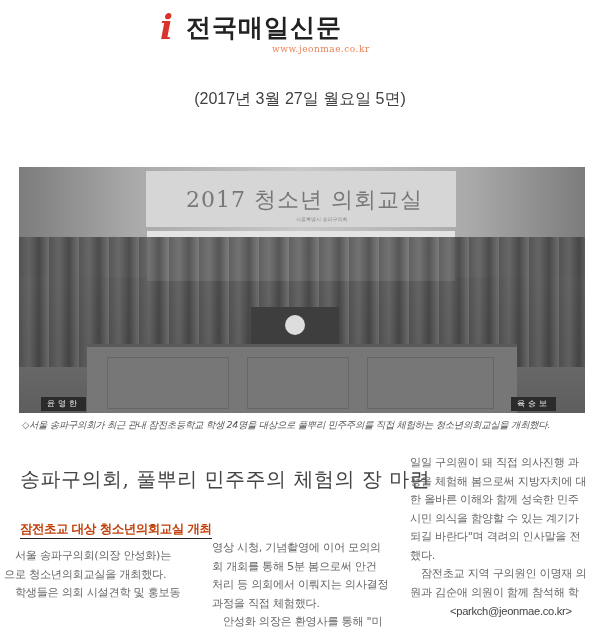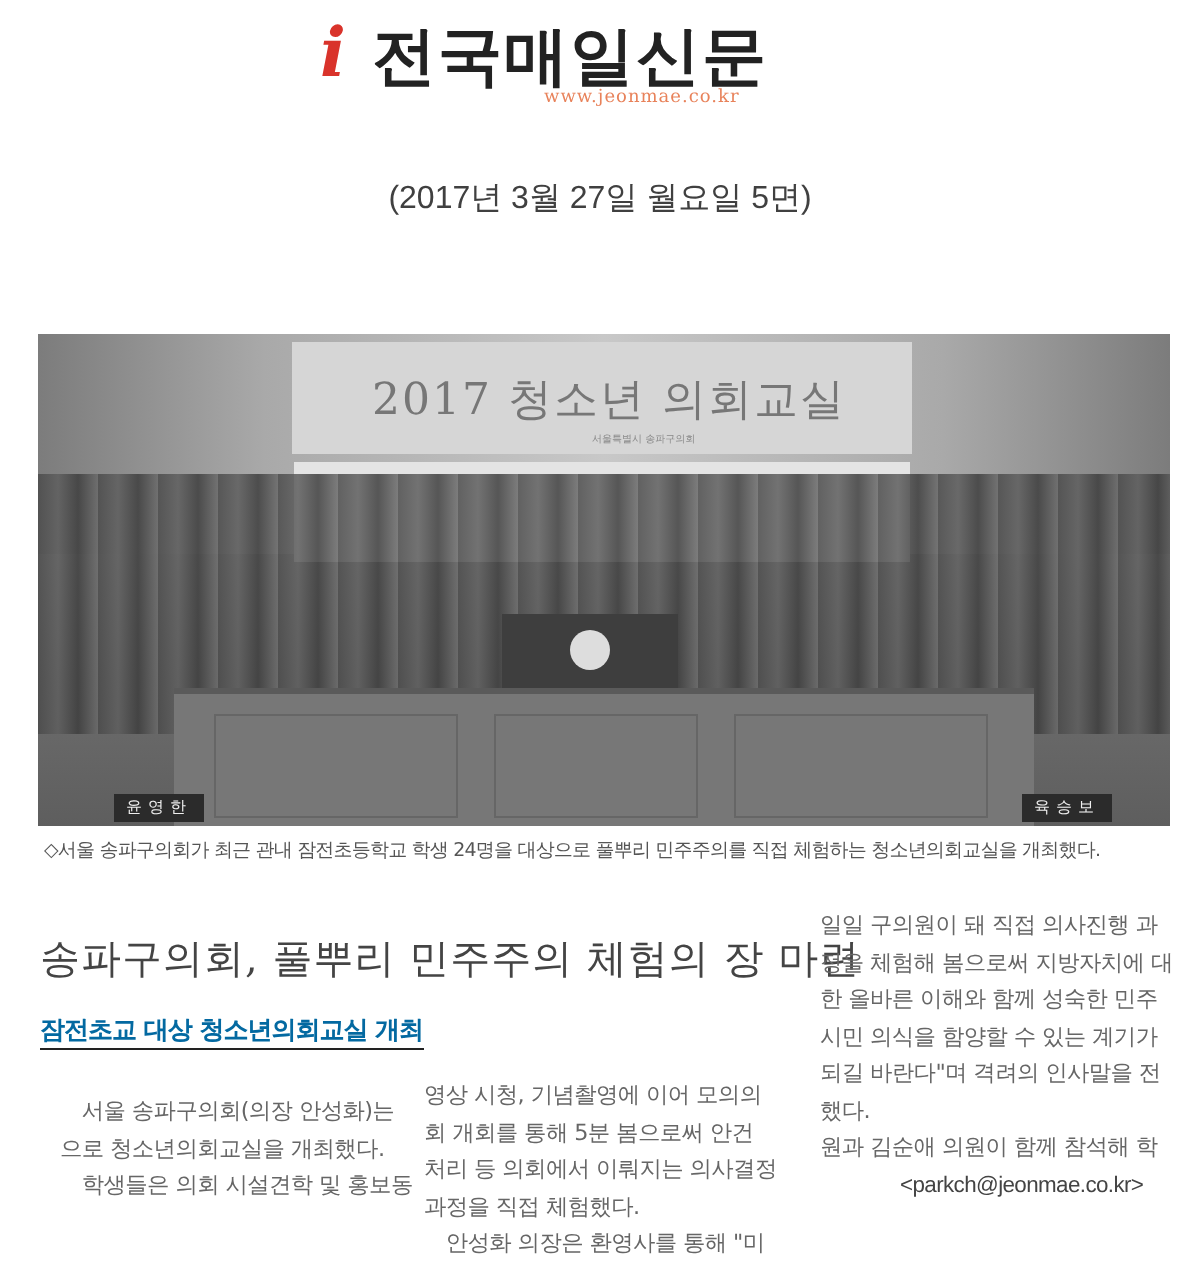--- a/index.html
+++ b/index.html
@@ -1,21 +1,21 @@
 <!DOCTYPE html>
 <html><head>
 <meta charset="utf-8">
 <style>
   html, body { margin: 0; padding: 0; background: #ffffff; }
   body { width: 600px; height: 631px; position: relative; overflow: hidden;
          font-family: "DejaVu Sans", sans-serif; color: #333; }
   .masthead { position: absolute; left: 160px; top: 8px; width: 260px; height: 50px; }
   .logo-i { position: absolute; left: 0; top: 2px; font-family: "DejaVu Serif", serif;
             font-style: italic; font-weight: bold; font-size: 34px; color: #d9332b; line-height: 34px; }
-  .logo-name { position: absolute; left: 26px; top: 6px; font-size: 32px; font-weight: bold;
+  .logo-name { position: absolute; left: 26px; top: 6px; font-size: 25px; font-weight: bold;
                color: #222; letter-spacing: 1px; line-height: 28px; text-align: right; }
   .logo-url { position: absolute; left: 112px; top: 36px; font-size: 9px; color: #e8825a;
               font-family: "DejaVu Serif", serif; letter-spacing: 0.5px; }
   .dateline { position: absolute; left: 0; width: 600px; top: 89px; text-align: center;
               font-size: 16px; color: #404040; font-family: "Liberation Sans", sans-serif; }
   .photo { position: absolute; left: 19px; top: 167px; width: 566px; height: 246px;
            background: linear-gradient(180deg, #9a9a9a 0%, #b5b5b5 20%, #8e8e8e 45%, #6d6d6d 70%, #5e5e5e 100%);
            overflow: hidden; }
   .photo .wall { position: absolute; left: 0; top: 0; width: 566px; height: 110px;
                  background: linear-gradient(90deg, #7c7c7c 0%, #a9a9a9 20%, #c8c8c8 50%, #a9a9a9 80%, #7c7c7c 100%); }
@@ -26,28 +26,28 @@
   .photo .screen { position: absolute; left: 128px; top: 64px; width: 308px; height: 50px; background: #e4e4e4; }
   .photo .people { position: absolute; left: 0; top: 70px; width: 566px; height: 130px;
                    background: repeating-linear-gradient(90deg, #4a4a4a 0px, #5e5e5e 10px, #3d3d3d 20px, #6a6a6a 30px); opacity: 0.85; }
   .photo .podium { position: absolute; left: 232px; top: 140px; width: 88px; height: 40px; background: #3e3e3e; }
   .photo .podium-emblem { position: absolute; left: 34px; top: 8px; width: 20px; height: 20px; border-radius: 50%; background: #ddd; }
   .photo .desk { position: absolute; left: 68px; top: 177px; width: 430px; height: 69px; background: #777;
                  border-top: 3px solid #5a5a5a; }
   .photo .desk-panel { position: absolute; top: 10px; height: 50px; border: 1px solid #666; }
   .photo .nameplate { position: absolute; top: 230px; height: 14px; background: #2b2b2b; color: #eee;
                       font-size: 8px; line-height: 14px; padding: 0 6px; letter-spacing: 3px; }
-  .caption { position: absolute; left: 22px; top: 419px; font-size: 9.5px; color: #555; letter-spacing: -0.4px; }
+  .caption { position: absolute; left: 22px; top: 419px; font-size: 9.5px; color: #555; letter-spacing: -0.4px; font-style: italic; }
   .headline { position: absolute; left: 20px; top: 466px; font-size: 20px; color: #444;
               font-family: "DejaVu Serif", serif; letter-spacing: 0.5px; }
-  .subhead { position: absolute; left: 20px; top: 507px; font-size: 12.5px; color: #0369a1;
+  .subhead { position: absolute; left: 20px; top: 521px; font-size: 12.5px; color: #c2410c;
              font-weight: bold; border-bottom: 1px solid #222; letter-spacing: -0.5px; }
   .col { position: absolute; font-size: 11.2px; line-height: 18.5px; color: #666; letter-spacing: -0.3px; }
   .col p { margin: 0; white-space: nowrap; }
-  .col1 { left: 30px; top: 547px; width: 175px; }
+  .col1 { left: 4px; top: 547px; width: 175px; }
   .col2 { left: 212px; top: 539px; width: 190px; }
   .col3 { left: 410px; top: 454px; width: 185px; }
   .email { color: #444; font-family: "Liberation Sans", sans-serif; padding-left: 40px; }
 </style>
 </head>
 <body>
 
 <div class="masthead">
   <span class="logo-i">i</span>
   <span class="logo-name">전국매일신문</span>
@@ -65,21 +65,21 @@
   <div class="screen"></div>
   <div class="people"></div>
   <div class="podium">
     <div class="podium-emblem"></div>
   </div>
   <div class="desk">
     <div class="desk-panel" style="left:20px;width:120px;"></div>
     <div class="desk-panel" style="left:160px;width:100px;"></div>
     <div class="desk-panel" style="left:280px;width:125px;"></div>
   </div>
-  <div class="nameplate" style="left:22px;margin-left:16px;">윤영한</div>
+  <div class="nameplate" style="left:22px;">윤영한</div>
   <div class="nameplate" style="left:492px;">육승보</div>
 </div>
 
 <div class="caption">◇서울 송파구의회가 최근 관내 잠전초등학교 학생 24명을 대상으로 풀뿌리 민주주의를 직접 체험하는 청소년의회교실을 개최했다.</div>
 
 <div class="headline">송파구의회, 풀뿌리 민주주의 체험의 장 마련</div>
 <div class="subhead">잠전초교 대상 청소년의회교실 개최</div>
 
 <div class="col col1">
   <p>　서울 송파구의회(의장 안성화)는</p>
@@ -96,15 +96,16 @@
   <p>래의 주역인 학생 여러분들이 오늘은</p>
 </div>
 
 <div class="col col3">
   <p>일일 구의원이 돼 직접 의사진행 과</p>
   <p>정을 체험해 봄으로써 지방자치에 대</p>
   <p>한 올바른 이해와 함께 성숙한 민주</p>
   <p>시민 의식을 함양할 수 있는 계기가</p>
   <p>되길 바란다"며 격려의 인사말을 전</p>
   <p>했다.</p>
+  <p>　잠전초교 지역 구의원인 이명재 의</p>
   <p>원과 김순애 의원이 함께 참석해 학</p>
   <p class="email">&lt;parkch@jeonmae.co.kr&gt;</p>
 </div>
 
 </body></html>

